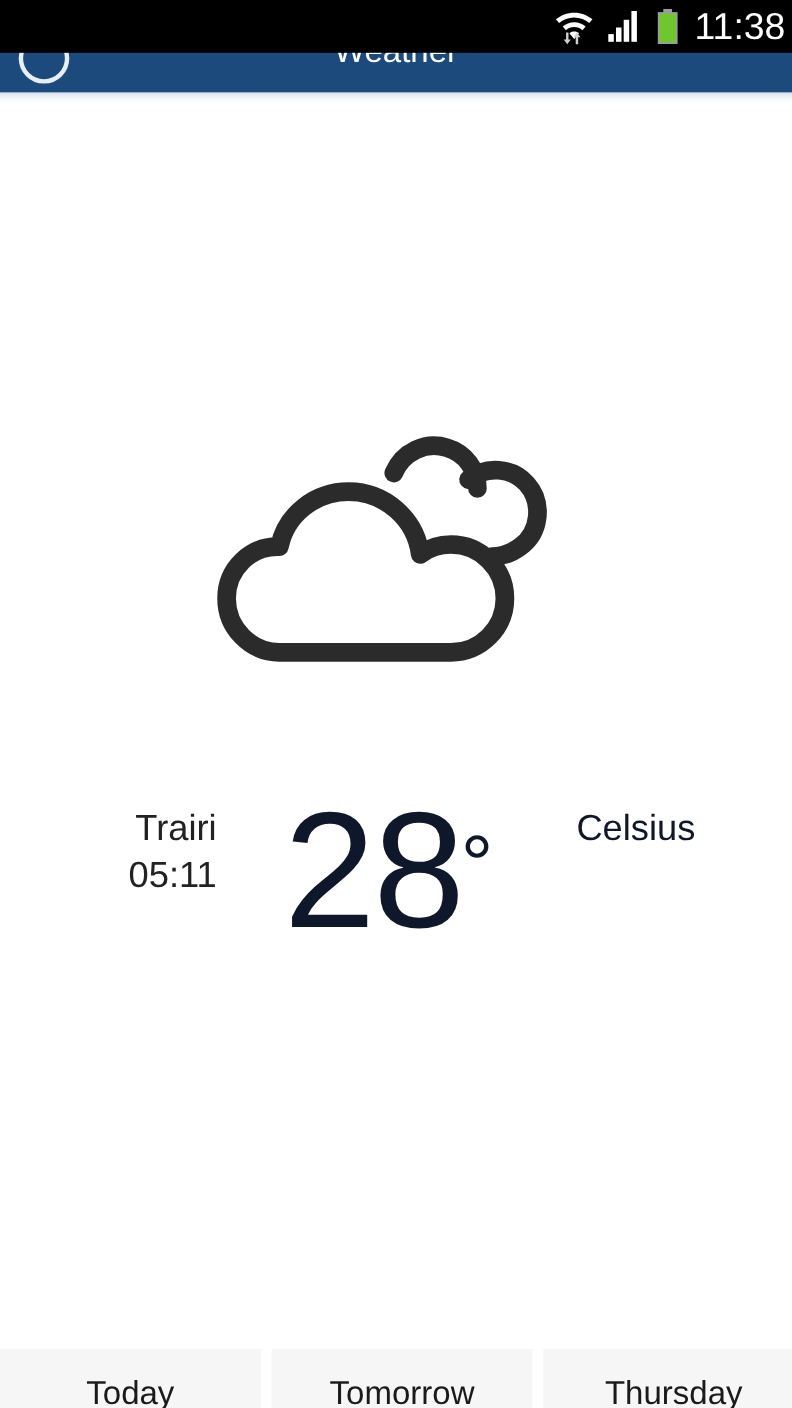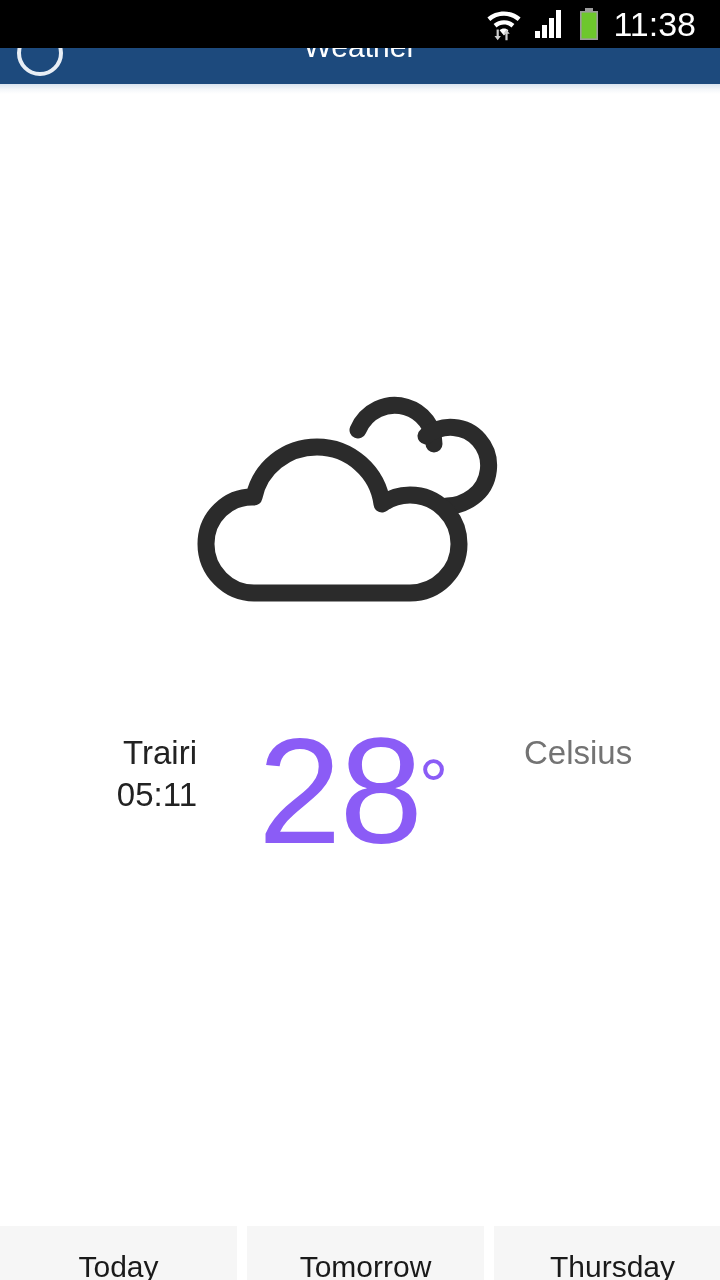--- a/index.html
+++ b/index.html
@@ -9,21 +9,21 @@
     background:#ffffff;
     overflow:hidden;
   }
   .phone { position:relative; width:720px; height:1280px; background:#ffffff; }
 
   
   .statusbar {
     position:absolute; top:0; left:0; width:720px; height:48px;
     background:#000000; z-index:30;
     display:flex; align-items:center; justify-content:flex-end;
-    padding-right:24px;
+    padding-right:6px;
   }
   .sb-icons { display:flex; align-items:center; gap:11px; }
   .sb-clock {
     color:#ffffff; font-size:34px; line-height:34px;
     letter-spacing:0px; margin-left:13px; font-weight:400;
   }
   .icon-wifi   { width:38px; height:34px; display:block; }
   .icon-signal { width:33px; height:30px; display:block; }
   .icon-batt   { width:22px; height:32px; display:block; }
 
@@ -66,34 +66,34 @@
   }
   .loc-block {
     position:absolute; left:0; top:0; width:197px;
     text-align:right; color:#222222;
   }
   .loc-name { font-size:33px; line-height:42px; font-weight:400; }
   .loc-time { font-size:33px; line-height:42px; font-weight:400; }
 
   .temp-block {
     position:absolute; left:258px; top:-16px;
-    color:#8b5cf6; white-space:nowrap;
+    color:#0f172a; white-space:nowrap;
   }
   .temp-value {
     font-size:150px; line-height:150px; font-weight:300;
     letter-spacing:-2px;
   }
   .temp-deg {
     font-size:74px; line-height:74px; font-weight:300;
     vertical-align:super; position:relative; top:-26px; left:-2px;
   }
 
   .unit-block {
     position:absolute; left:524px; top:0;
-    font-size:33px; line-height:42px; color:#737373; font-weight:400;
+    font-size:33px; line-height:42px; color:#0f172a; font-weight:400;
   }
 
   
   .forecast {
     position:absolute; left:0; top:1132px; width:720px; height:148px;
     display:flex; gap:10px; overflow:hidden; background:#ffffff;
   }
   .fc-card {
     flex:0 0 237px; height:148px; background:#f6f6f6;
     display:flex; flex-direction:column; align-items:center;

